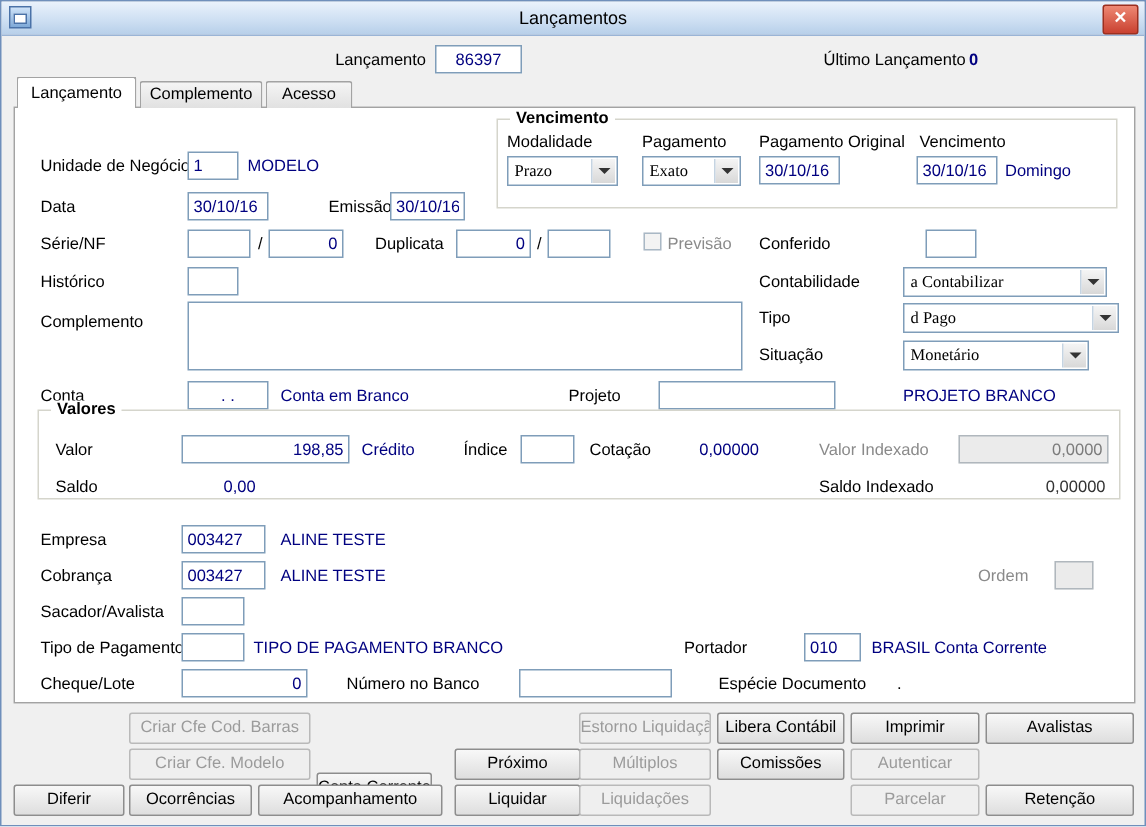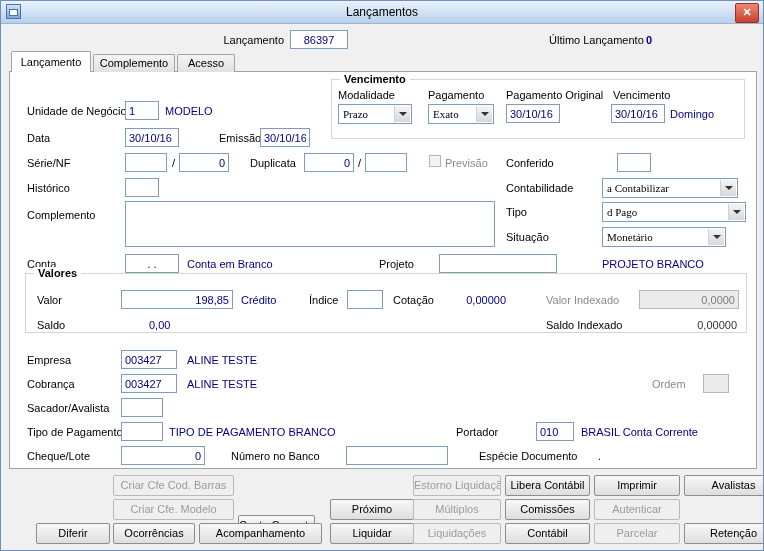--- a/index.html
+++ b/index.html
@@ -21,21 +21,21 @@
   .ta{position:absolute;box-sizing:border-box;border:1px solid #7f9db9;background:#fff;resize:none;font:11px "Liberation Sans",sans-serif;padding:2px;margin:0;color:#000080;}
   .combo{position:absolute;height:20px;box-sizing:border-box;border:1px solid #7f9db9;background:#fff;font-family:Liberation Serif, serif;}
   .combo .cval{position:absolute;left:4px;top:3px;white-space:nowrap;}
   .combo .carr{position:absolute;top:1px;right:1px;width:15px;height:16px;background:linear-gradient(#f5f5f5,#d8d8d8);border-left:1px solid #c5d4e2;}
   .combo .carr::after{content:"";position:absolute;left:4px;top:6px;border:4px solid transparent;border-top-color:#333;}
   .group{position:absolute;border:1px solid #d5d5cc;box-sizing:border-box;}
   .gtitle{position:absolute;left:8px;top:-7px;background:#fff;padding:0 4px;font-weight:bold;line-height:12px;}
   .page{position:absolute;left:8px;top:70px;width:748px;height:398px;background:#fff;border:1px solid #a3a3a3;box-sizing:border-box;}
   .tab{position:absolute;top:53px;height:18px;box-sizing:border-box;border:1px solid #a3a3a3;border-bottom:none;background:linear-gradient(#f5f5f5,#e1e1e1);text-align:center;line-height:17px;border-radius:2px 2px 0 0;z-index:2;}
   .tab.active{top:50px;height:21px;background:#fff;line-height:20px;z-index:3;}
-  .btn{position:absolute;height:21px;box-sizing:border-box;border:1px solid #8d8d8d;border-radius:2px;background:linear-gradient(#f8f8f8,#dedede);text-align:center;line-height:19px;cursor:default;overflow:hidden;white-space:nowrap;margin-left:27px;}
+  .btn{position:absolute;height:21px;box-sizing:border-box;border:1px solid #8d8d8d;border-radius:2px;background:linear-gradient(#f8f8f8,#dedede);text-align:center;line-height:19px;cursor:default;overflow:hidden;white-space:nowrap;}
   .btn.disabled{color:#9b9b9b;border-color:#b9b9b9;background:#efefef;}
   .chk{position:absolute;width:12px;height:12px;box-sizing:border-box;border:1px solid #a9b8c5;background:#f3f3f3;}
 </style>
 </head>
 <body>
 
 <div class="win">
 
   <div class="titlebar">
     <div class="appicon"></div>
@@ -178,17 +178,16 @@
   <div class="btn" style="left:302px;top:498px;width:84px">Próximo</div>
   <div class="btn disabled" style="left:385px;top:498px;width:88px">Múltiplos</div>
   <div class="btn" style="left:477px;top:498px;width:85px">Comissões</div>
   <div class="btn disabled" style="left:566px;top:498px;width:86px">Autenticar</div>
 
   <div class="btn" style="left:8px;top:522px;width:74px">Diferir</div>
   <div class="btn" style="left:85px;top:522px;width:82px">Ocorrências</div>
   <div class="btn" style="left:171px;top:522px;width:123px">Acompanhamento</div>
   <div class="btn" style="left:302px;top:522px;width:84px">Liquidar</div>
   <div class="btn disabled" style="left:385px;top:522px;width:88px">Liquidações</div>
-  <div class="btn" style="left:477px;top:522px;width:85px">Contábil</div>
   <div class="btn disabled" style="left:566px;top:522px;width:86px">Parcelar</div>
   <div class="btn" style="left:656px;top:522px;width:99px">Retenção</div>
 
 </div>
 
 </body></html>

